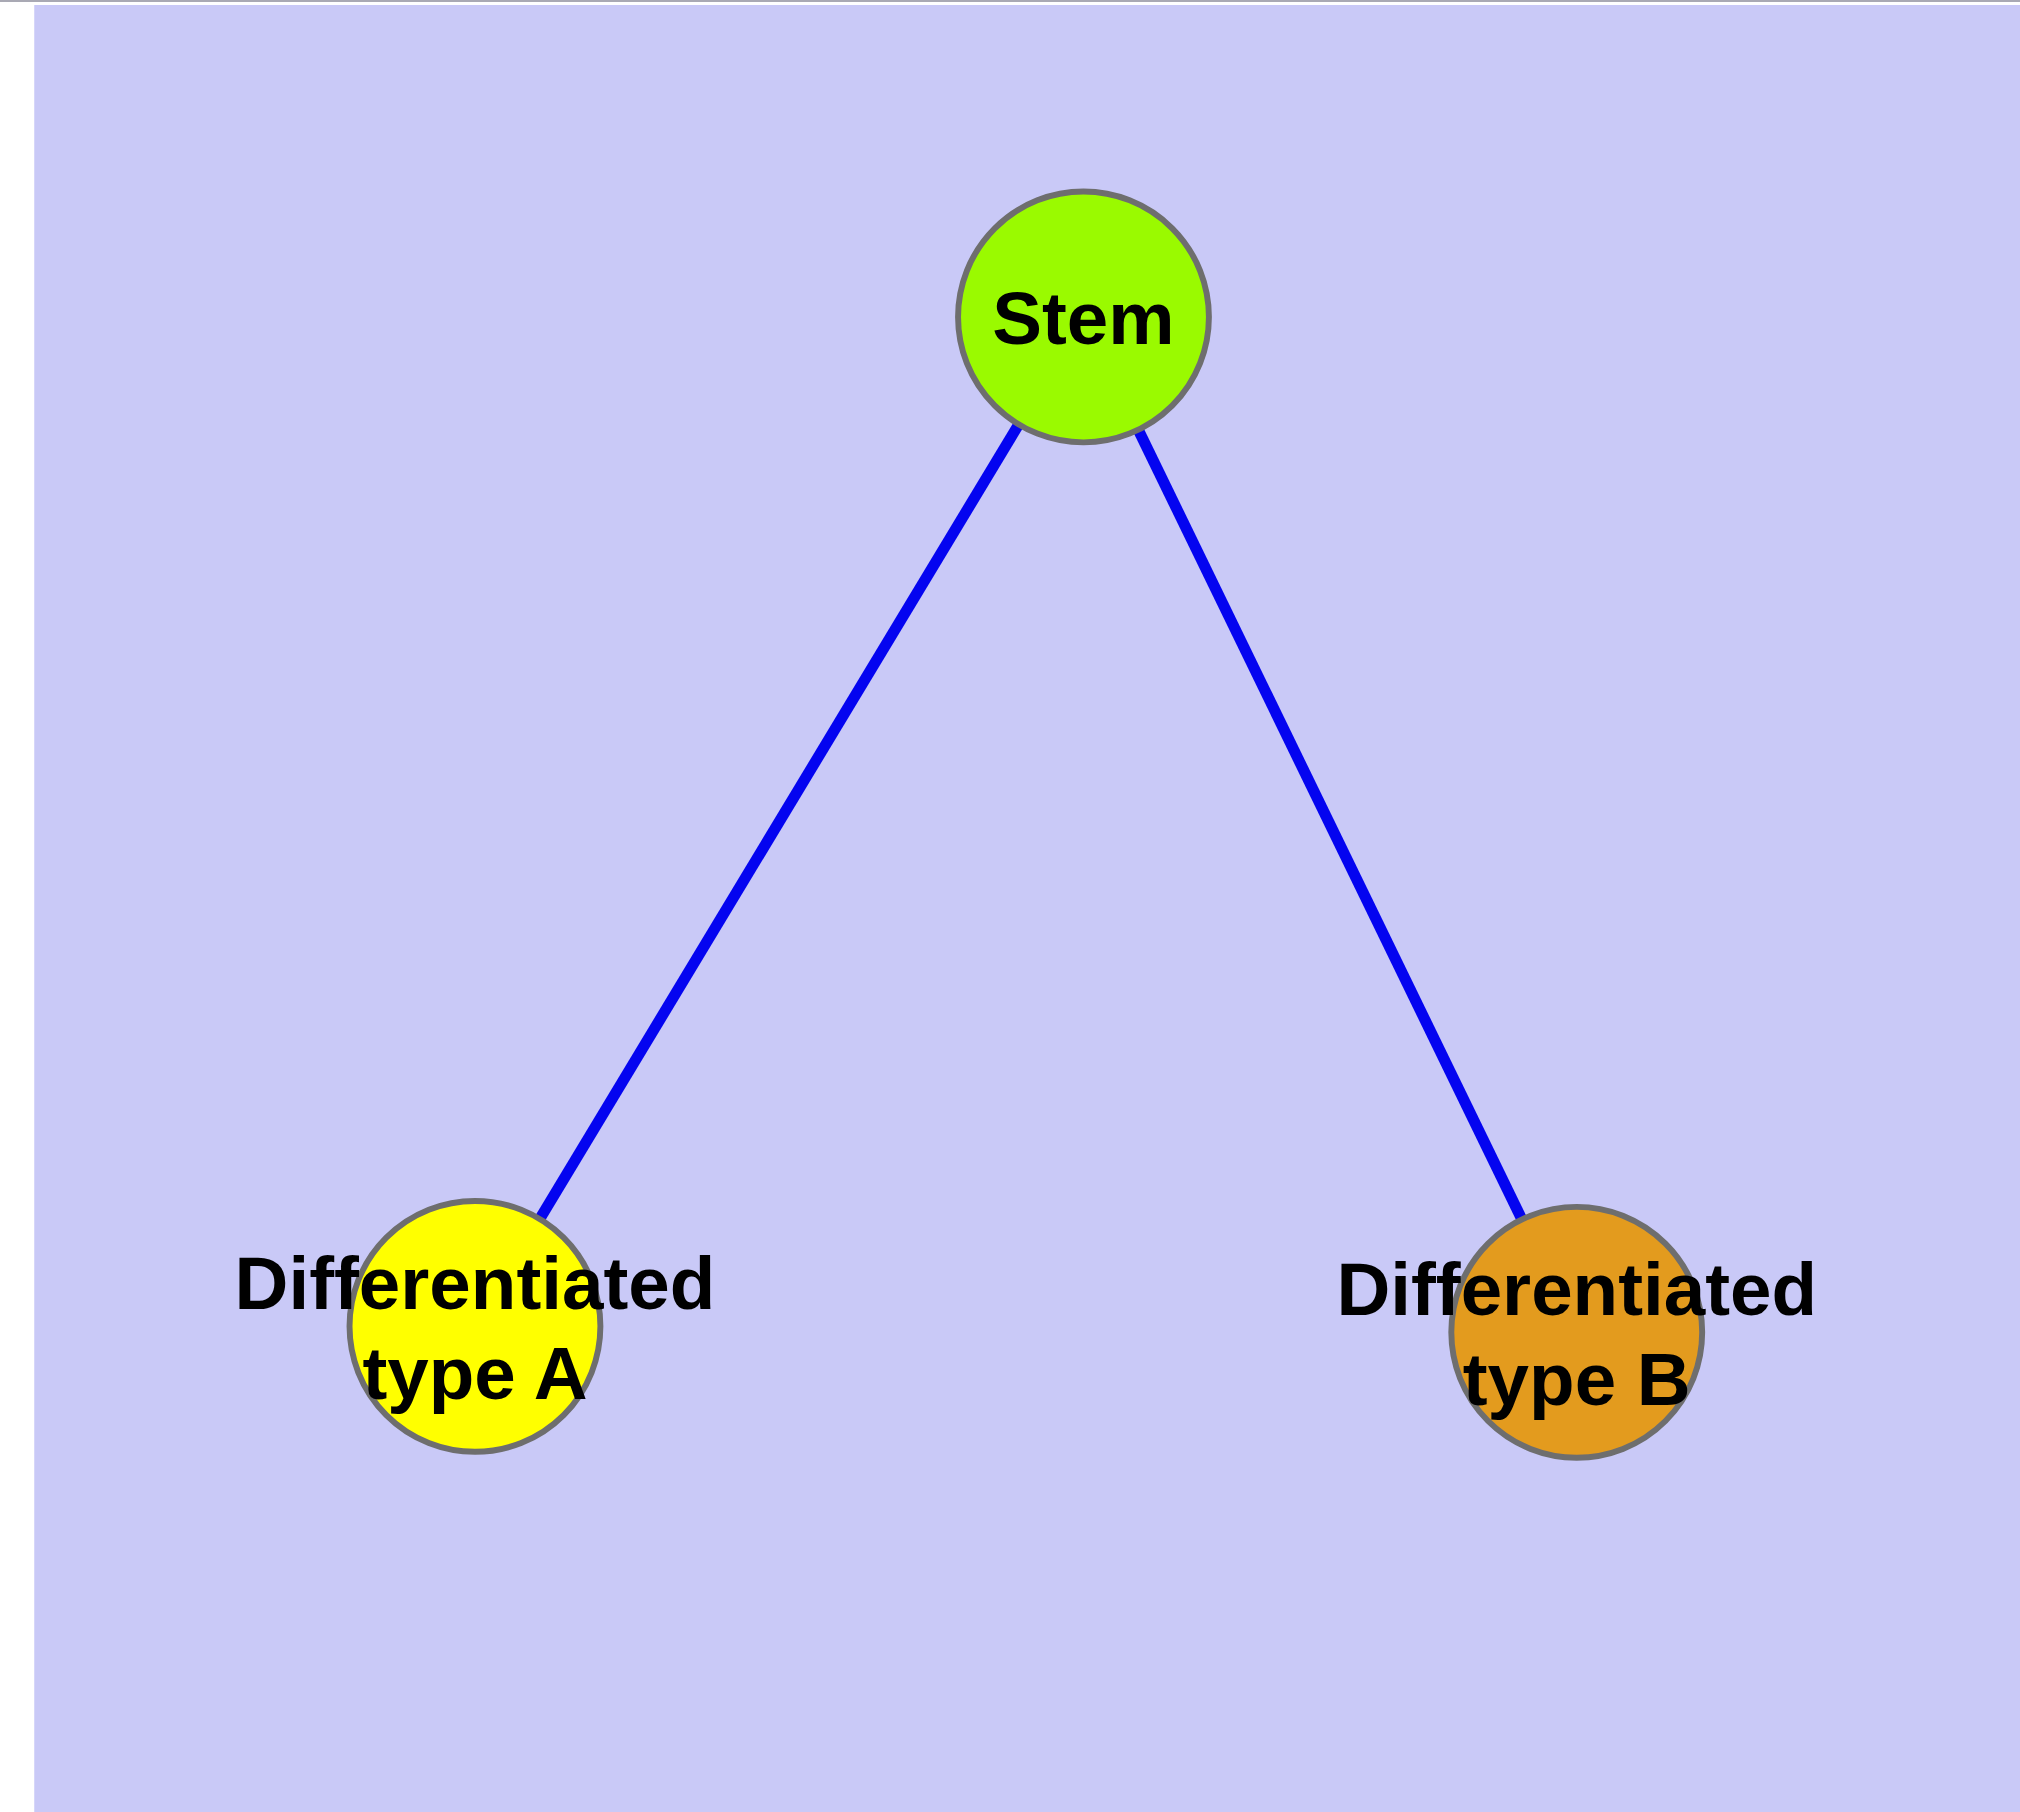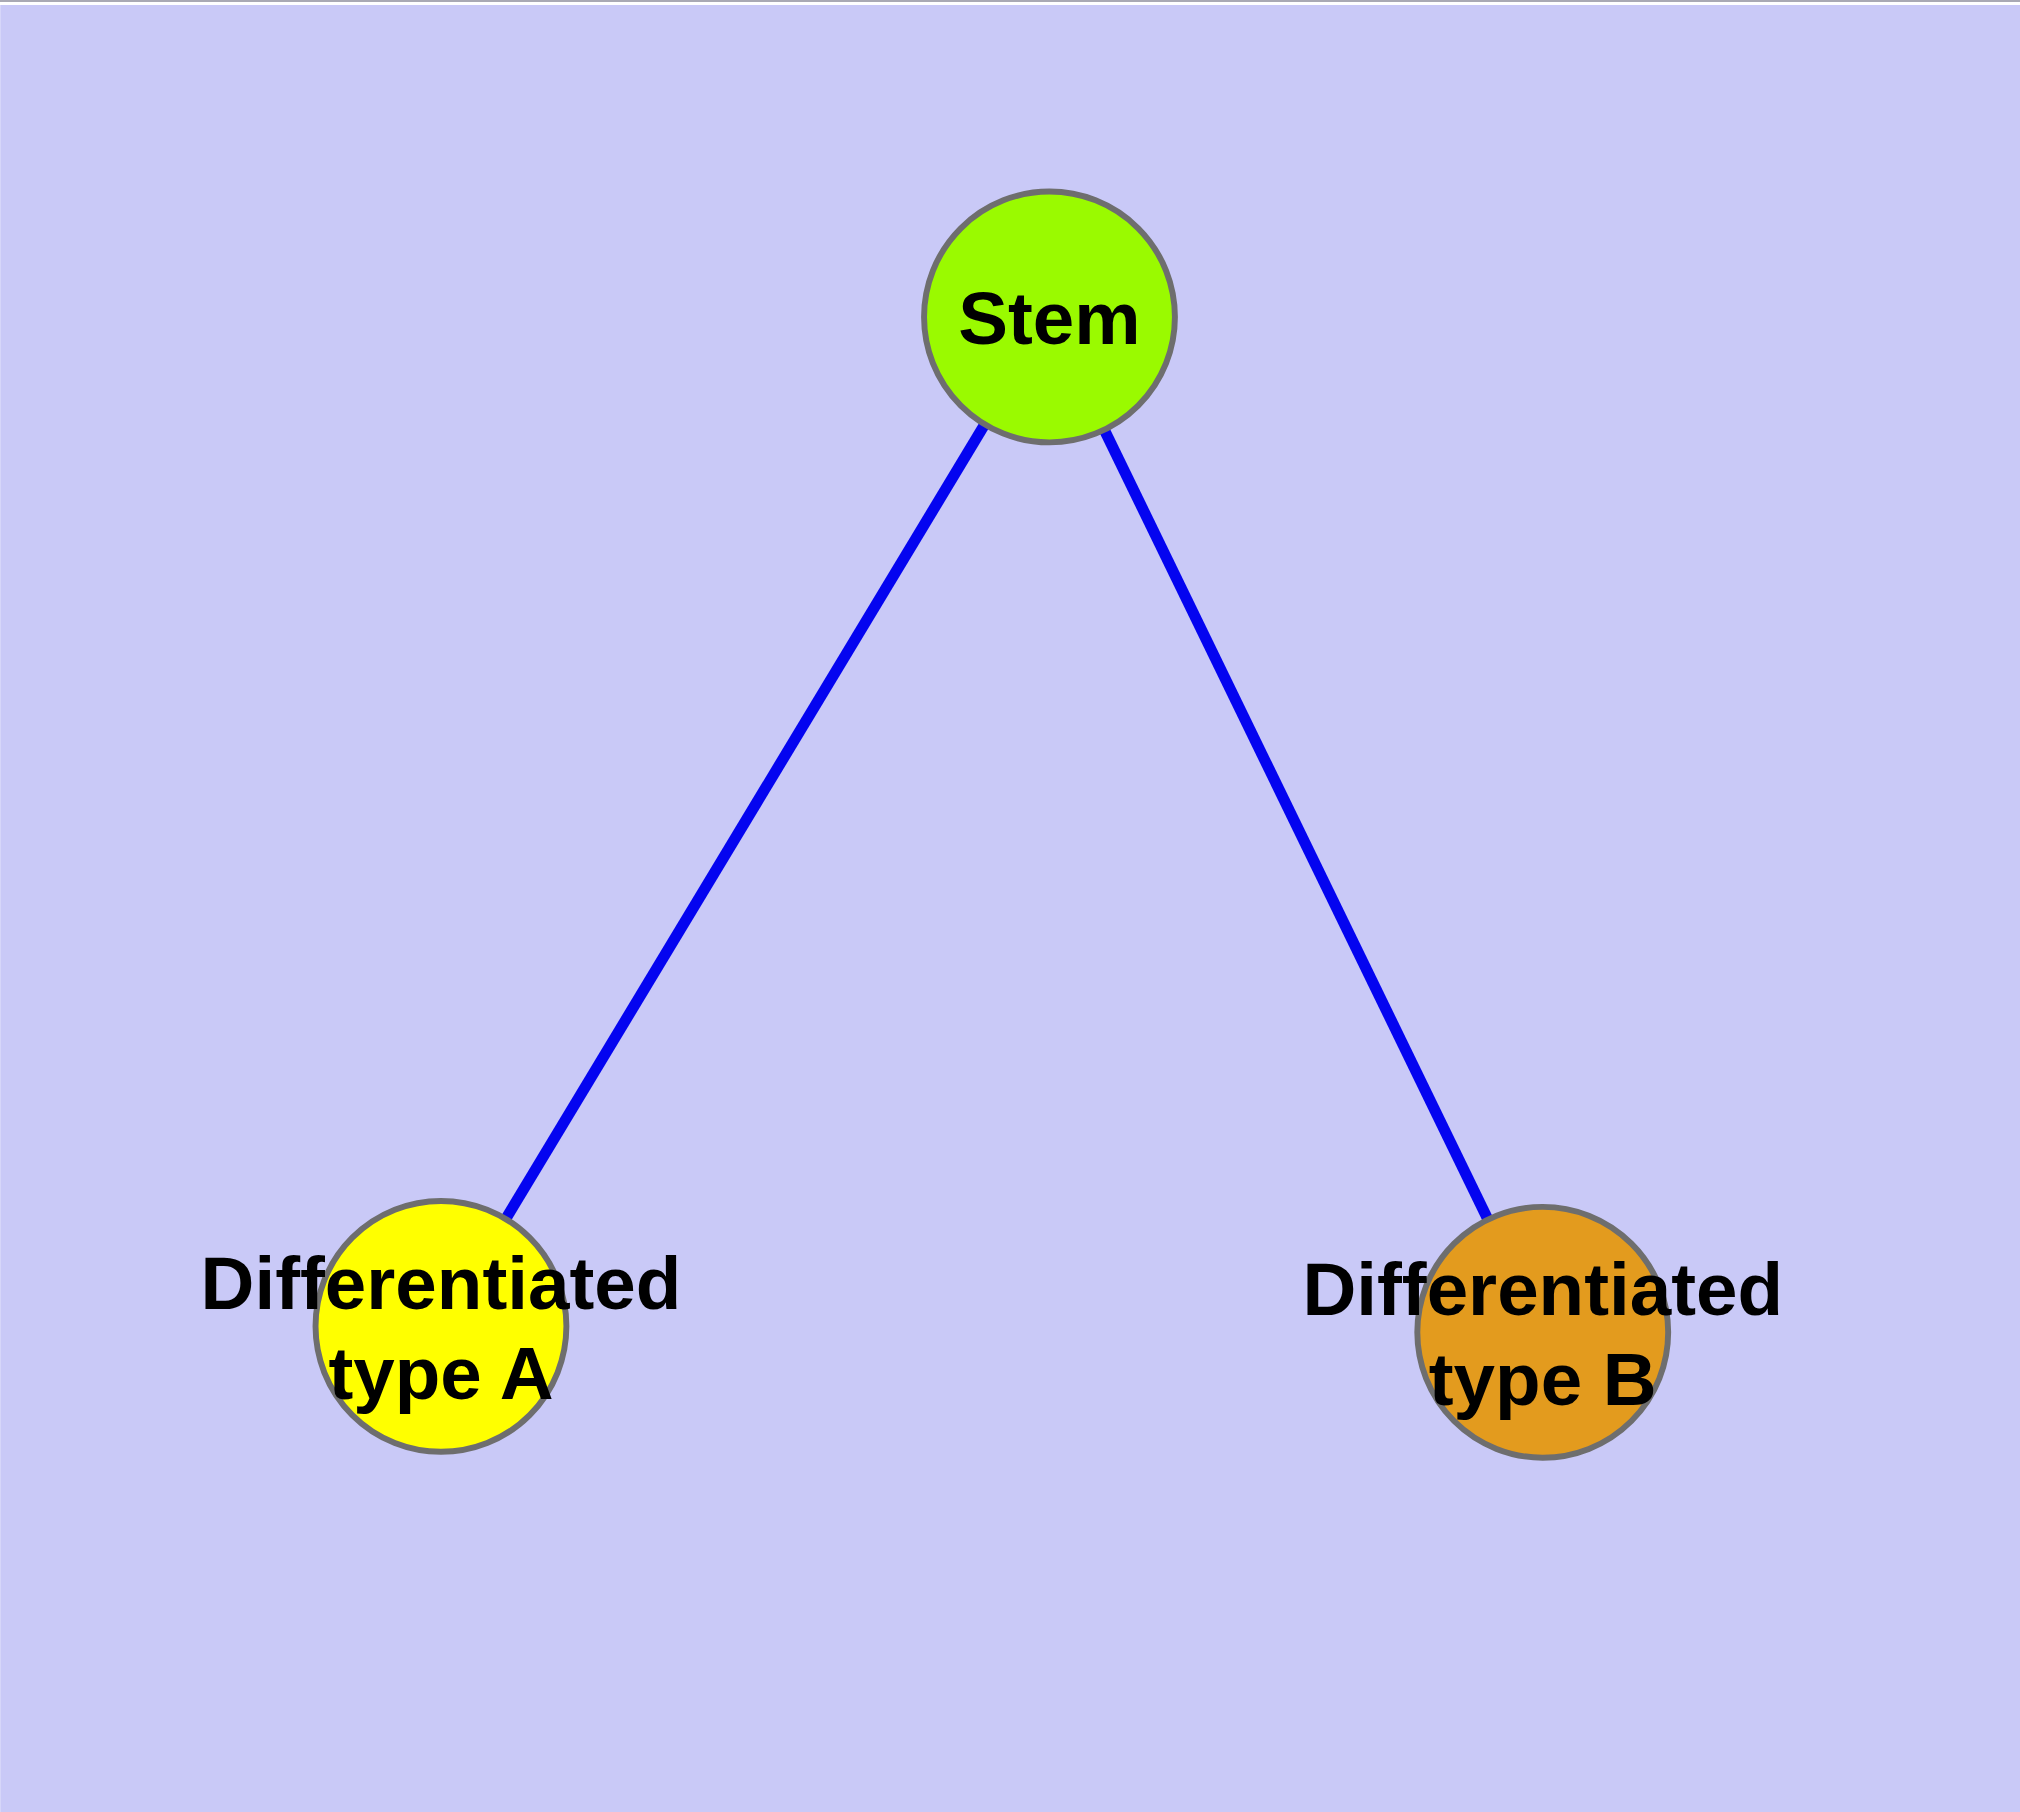--- a/index.html
+++ b/index.html
@@ -9,20 +9,21 @@
   body {
     width: 2021px;
     height: 1812px;
     position: relative;
     overflow: hidden;
     font-family: "Liberation Sans", sans-serif;
   }
   .canvas-wrap {
     position: absolute;
     inset: 0;
+    padding-left: 34px;
   }
   svg {
     display: block;
   }
   .top-hairline {
     position: absolute;
     top: 0; left: 0; right: 0;
     height: 1.7px;
     background: #a9a9b4;
     z-index: 3;

